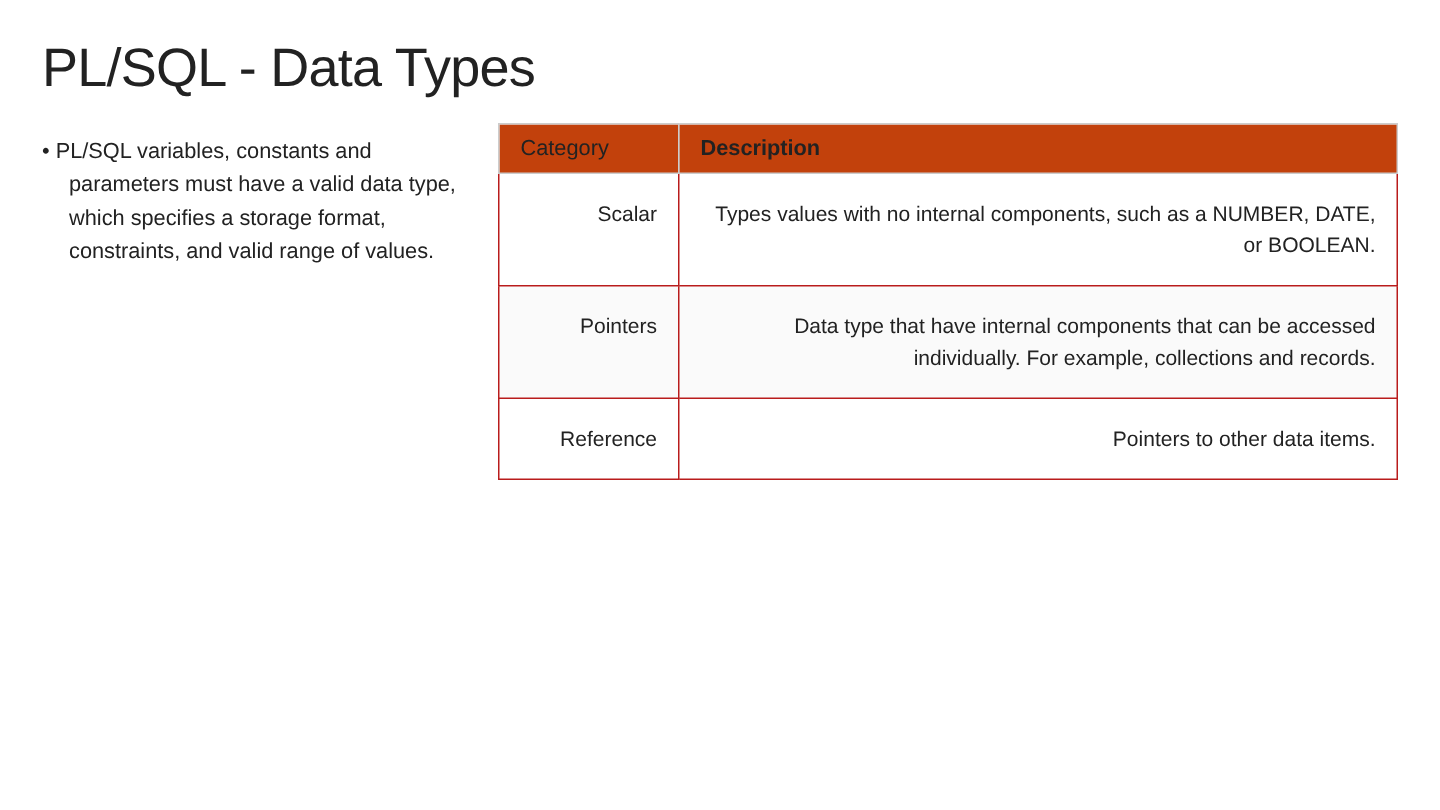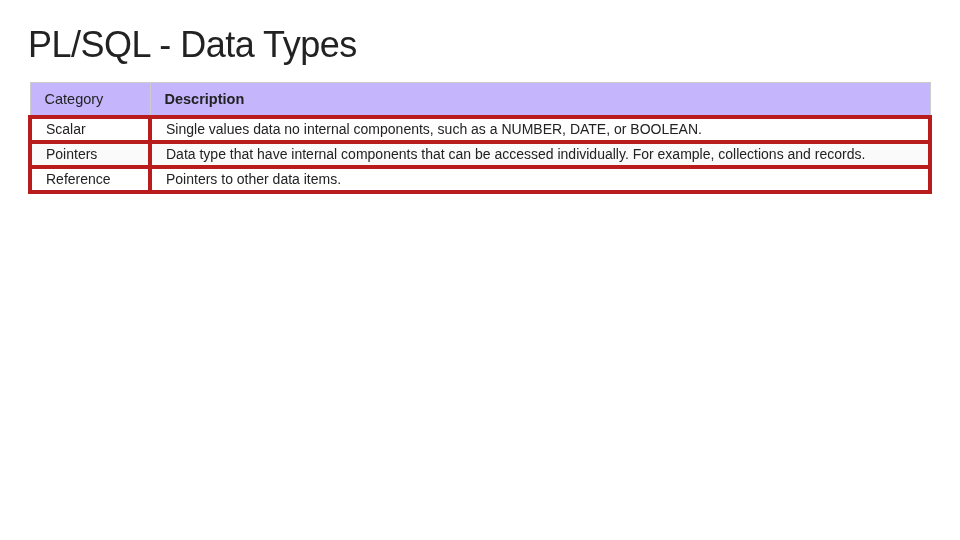--- a/index.html
+++ b/index.html
@@ -58,33 +58,34 @@
       flex: 1;
     }
 
     table {
       width: 100%;
       border-collapse: collapse;
       font-size: 14px;
     }
 
     thead tr th {
-      background: #c4b5fd;
+      background: #c2410c;
       padding: 8px 14px;
       text-align: left;
       font-weight: 600;
       font-size: 14.5px;
       border: 1px solid #ccc;
     }
 
     tbody tr td {
-      padding: 0 14px;
+      padding: 16px 14px;
       vertical-align: top;
-      border: 4px solid #b91c1c;
+      border: 1px solid #b91c1c;
       line-height: 1.5;
+      text-align: right;
     }
 
     tbody tr:nth-child(odd) td {
       background: #fff;
     }
     tbody tr:nth-child(even) td {
       background: #fafafa;
     }
 
     .cat-col {
@@ -93,33 +94,36 @@
       white-space: nowrap;
     }
   </style>
 </head>
 <body>
 
 <div class="page">
   <div class="title">PL/SQL - Data Types</div>
 
   <div class="content-area">
+    <div class="left-panel">
+      <p class="bullet-item">PL/SQL variables, constants and parameters must have a valid data type, which specifies a storage format, constraints, and valid range of values.</p>
+    </div>
 
     <div class="right-panel">
       <table>
         <thead>
           <tr>
             <th class="cat-col">Category</th>
             <th>Description</th>
           </tr>
         </thead>
         <tbody id="table-body">
         <tr>
               <td class="cat-col">Scalar</td>
-              <td>Single values data no internal components, such as a NUMBER, DATE, or BOOLEAN.</td>
+              <td>Types values with no internal components, such as a NUMBER, DATE, or BOOLEAN.</td>
             </tr>
             <tr>
               <td class="cat-col">Pointers</td>
               <td>Data type that have internal components that can be accessed individually. For example, collections and records.</td>
             </tr>
             <tr>
               <td class="cat-col">Reference</td>
               <td>Pointers to other data items.</td>
             </tr>
           </tbody>

